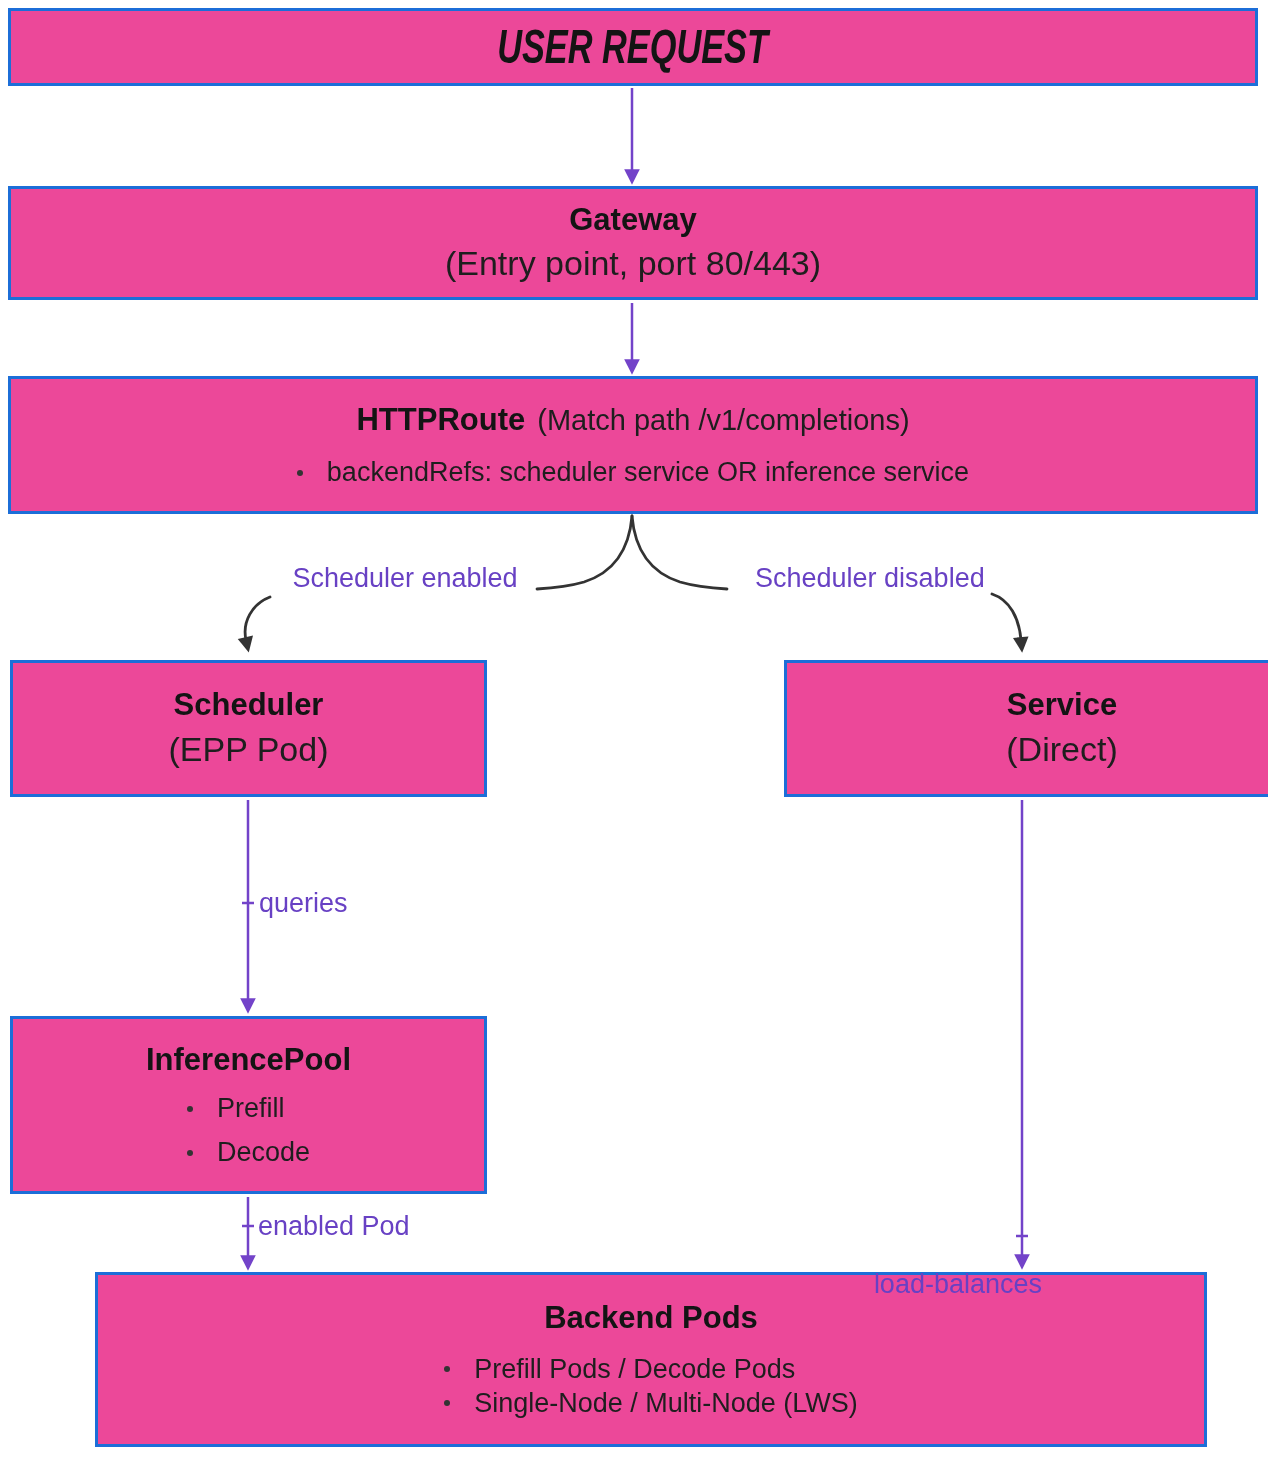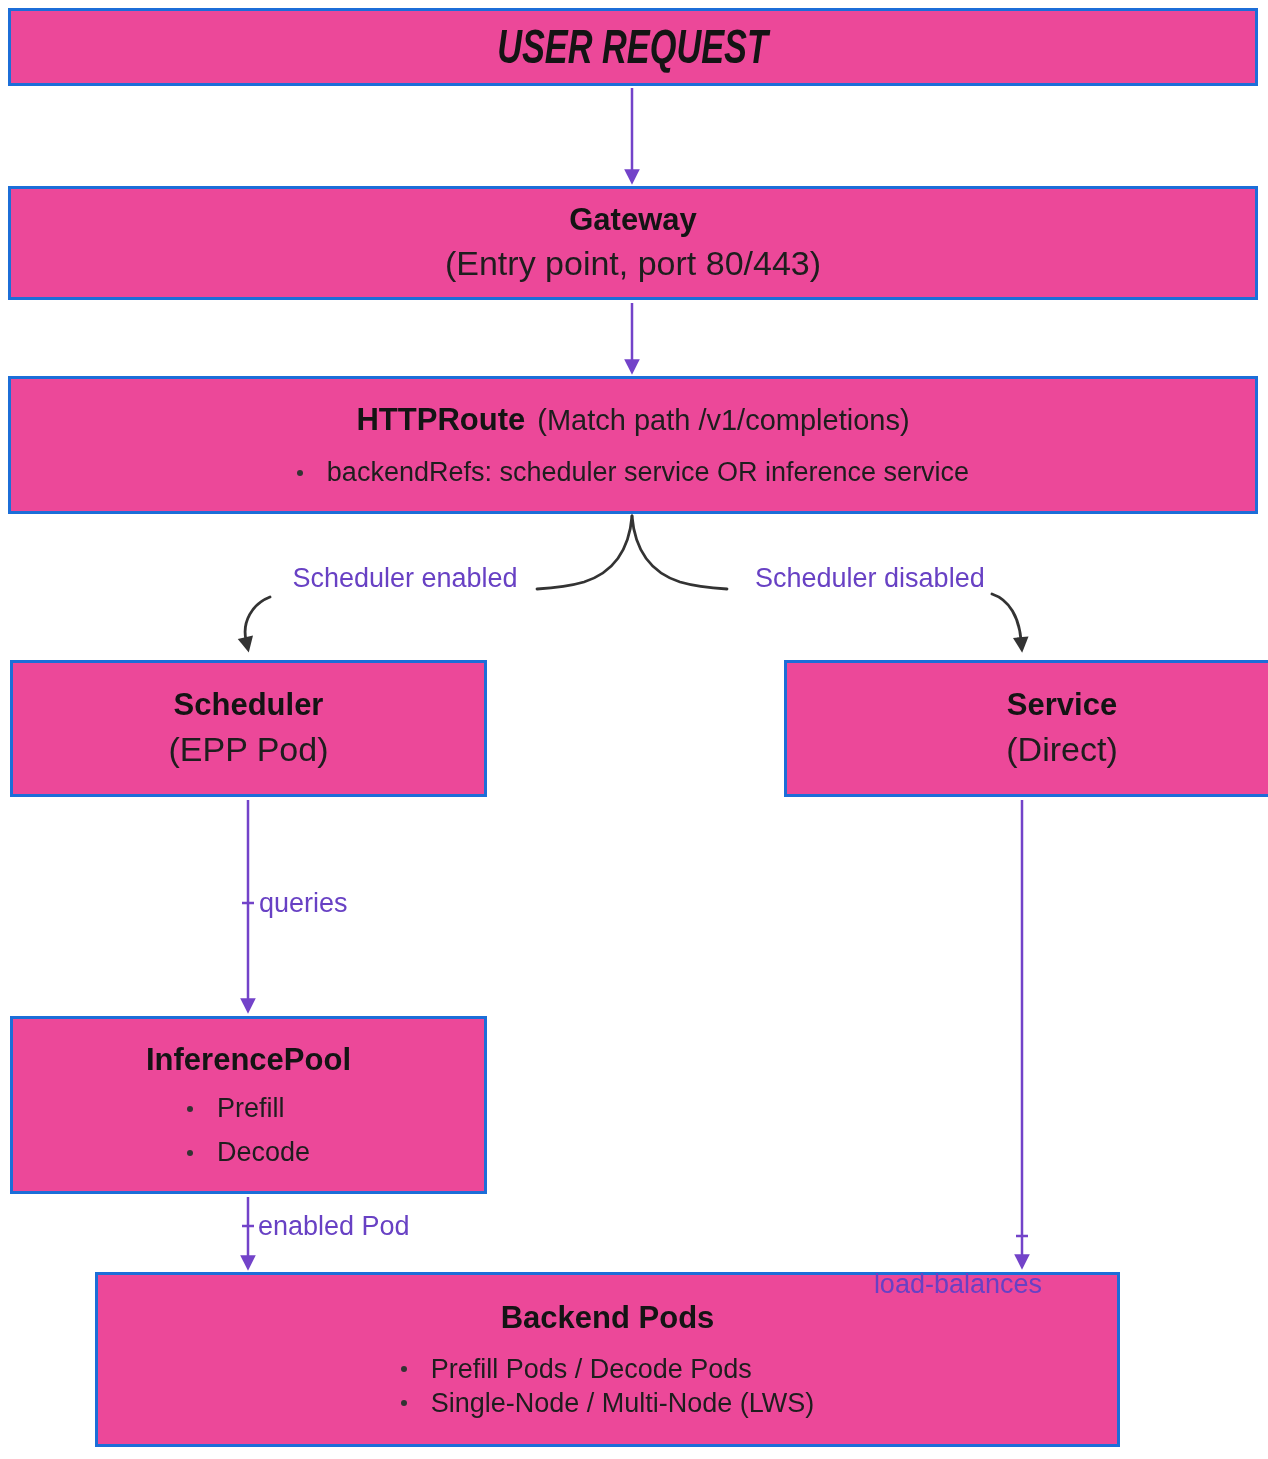--- a/index.html
+++ b/index.html
@@ -170,21 +170,21 @@
         <span class="bullet-dot"></span>
         <span>Prefill</span>
       </li>
       <li>
         <span class="bullet-dot"></span>
         <span>Decode</span>
       </li>
     </ul>
   </div>
 
-  <div class="node" id="node-backend-pods" style="left:95px; top:1272px; width:1025px; height:175px;">
+  <div class="node" id="node-backend-pods" style="left:95px; top:1272px; width:1112px; height:175px;">
     <div class="node-title">Backend Pods</div>
     <ul class="bullets">
       <li>
         <span class="bullet-dot"></span>
         <span>Prefill Pods / Decode Pods</span>
       </li>
       <li>
         <span class="bullet-dot"></span>
         <span>Single-Node / Multi-Node (LWS)</span>
       </li>

